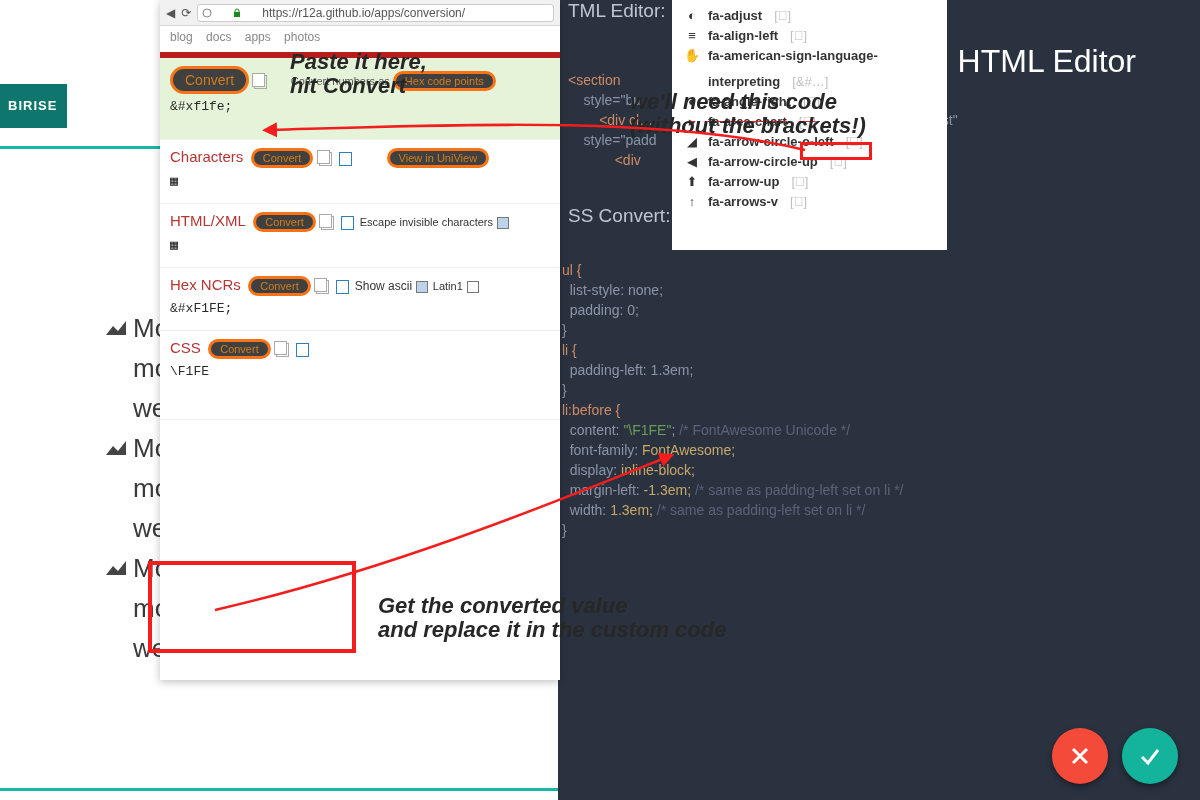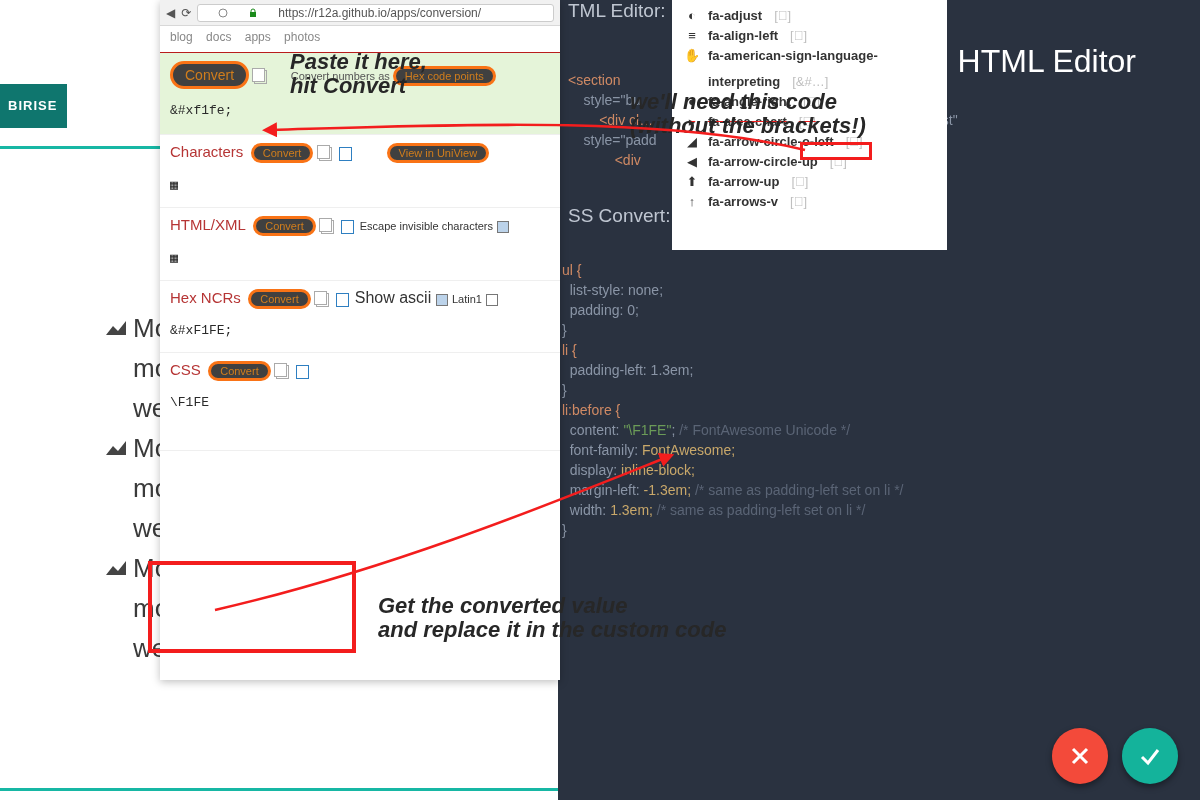--- a/index.html
+++ b/index.html
@@ -31,37 +31,37 @@
   .bg-list{position:absolute;left:105px;top:310px;font:26px/36px Arial;color:#3a3a3a}
   .bg-row{display:flex;align-items:flex-start;margin-bottom:4px}
   .bg-row svg{margin-right:6px;margin-top:7px;flex:none}
 
   
   .browser{position:absolute;left:160px;top:0;width:400px;height:680px;background:#fff;
     box-shadow:0 2px 8px rgba(0,0,0,.25);overflow:hidden}
   .addr{height:26px;background:#f1f1f1;border-bottom:1px solid #d8d8d8;display:flex;
     align-items:center;padding:0 6px;font:12px Arial;color:#555;gap:6px}
   .addr .urlbox{flex:1;height:18px;background:#fff;border:1px solid #ccc;border-radius:3px;
-    display:flex;align-items:center;padding:0 20px;gap:20px}
+    display:flex;align-items:center;padding:0 4px;gap:20px}
   .addr .lock{width:10px;height:10px}
-  .crumbs{padding:4px 10px 8px;font:12px Arial;color:#888;border-bottom:1px solid #b91c1c}
+  .crumbs{padding:4px 10px 8px;font:12px Arial;color:#888;border-bottom:6px solid #b91c1c}
   .crumbs span{margin-right:10px}
 
   .panel{padding:8px 10px 14px;border-bottom:1px solid #efefef;font:12px Arial;color:#333}
   .panel.green{background:#e5f4d9}
   .panel-title{color:#b63535;font:15px Arial;display:inline-block;margin-right:4px}
   .pill{display:inline-block;border:3px solid #f97316;color:#d07d1c;border-radius:10px;
     padding:1px 9px;font:11px Arial;background:#404040;cursor:pointer}
   .pill.big{font:14px Arial;padding:3px 12px;border-radius:14px}
   .mini-icon{display:inline-block;width:13px;height:14px;border:1px solid #aaa;margin:0 2px;
     vertical-align:middle;position:relative}
   .mini-icon.copy::after{content:"";position:absolute;left:-3px;top:-3px;width:11px;height:12px;
     border:1px solid #aaa;background:#fff}
   .mini-icon.doc{border-color:#2e7fc1}
-  .mono{font:13px "Courier New",monospace;color:#2a2a2a;margin-top:14px}
+  .mono{font:13px "Courier New",monospace;color:#2a2a2a;margin-top:5px}
   .chk{display:inline-block;width:12px;height:12px;border:1px solid #777;vertical-align:middle;
     margin:0 1px}
   .chk.on{background:linear-gradient(#bcd3ea,#bcd3ea)}
   .panel .row2{font:11px Arial;color:#555}
 
   
   .fa-card{position:absolute;left:672px;top:0;width:275px;height:250px;background:#fff;
     font:13px Arial;color:#333;padding:6px 12px}
   .fa-row{display:flex;align-items:center;gap:8px;padding:1px 0;line-height:18px}
   .fa-row .glyph{width:16px;height:16px;display:inline-flex;align-items:center;
@@ -219,21 +219,21 @@
     <span style="font-size:11px">Escape invisible characters</span>
     <span class="chk on"></span>
     <div class="mono">▦</div>
   </div>
 
   <div class="panel">
     <span class="panel-title">Hex NCRs</span>
     <span class="pill">Convert</span>
     <span class="mini-icon copy"></span>
     <span class="mini-icon doc"></span>
-    <span style="font-size:16px">Show ascii</span>
+    <span style="font-size:12px">Show ascii</span>
     <span class="chk on"></span>
     <span style="font-size:11px">Latin1</span>
     <span class="chk"></span>
     <div class="mono">&amp;#xF1FE;</div>
   </div>
 
 
   <div class="panel">
     <span class="panel-title">CSS</span>
     <span class="pill">Convert</span>

